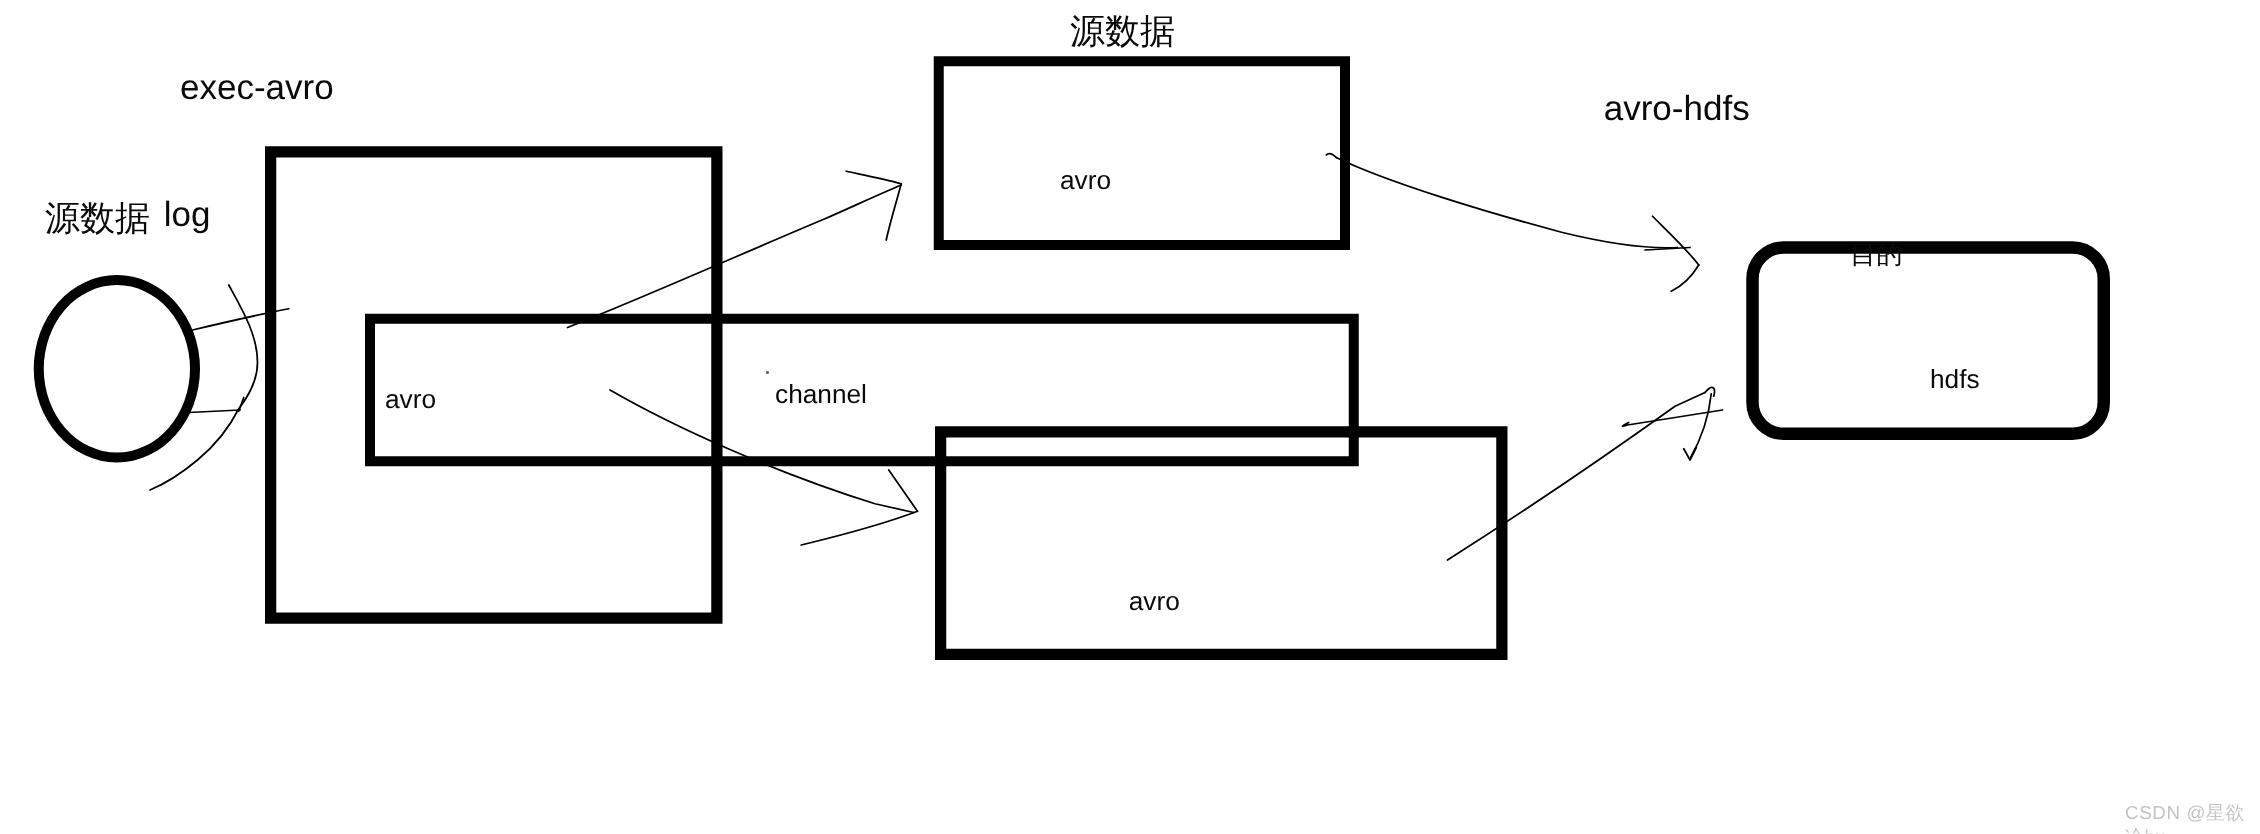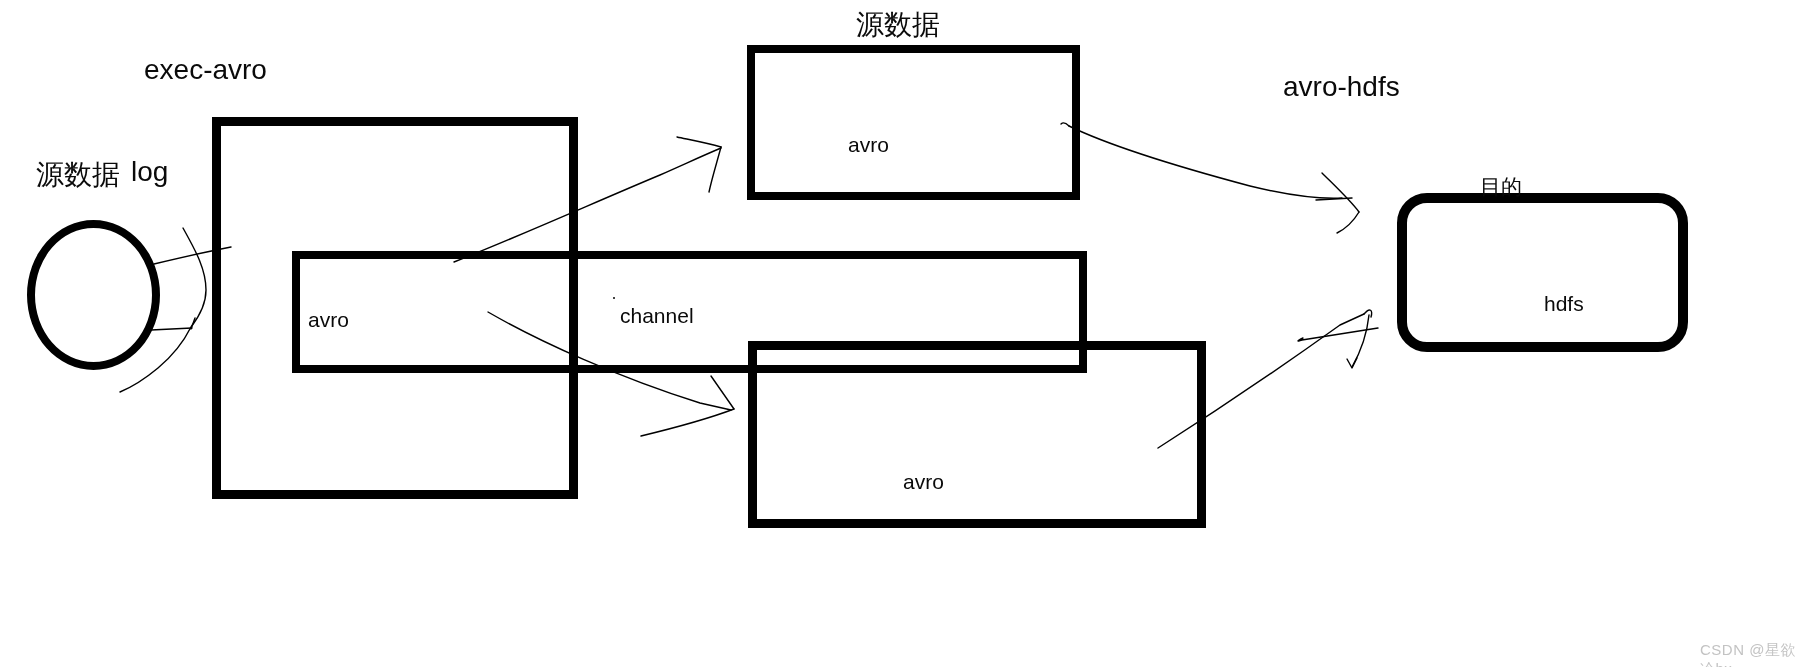--- a/index.html
+++ b/index.html
@@ -86,19 +86,19 @@
 
   <div class="lbl fs21" style="left:308px;top:276px;">avro</div>
 
   <div class="dot" style="left:613px;top:297px;"></div>
   <div class="lbl fs21" style="left:620px;top:272px;">channel</div>
 
   <div class="lbl fs21" style="left:903px;top:438px;">avro</div>
 
   <div class="lbl fs22" style="left:1235px;top:72px;margin-left:48px;">avro-hdfs</div>
 
-  <div class="lbl fs21" style="left:1480px;top:143px;text-align:right;">目的</div>
+  <div class="lbl fs21" style="left:1480px;top:160px;text-align:right;">目的</div>
 
   <div class="lbl fs21" style="left:1544px;top:260px;">hdfs</div>
 
   <div class="watermark" style="left:1660px;top:641px;margin-left:40px;">CSDN @星欲冷hx</div>
 
 </div>
 
 </body></html>

